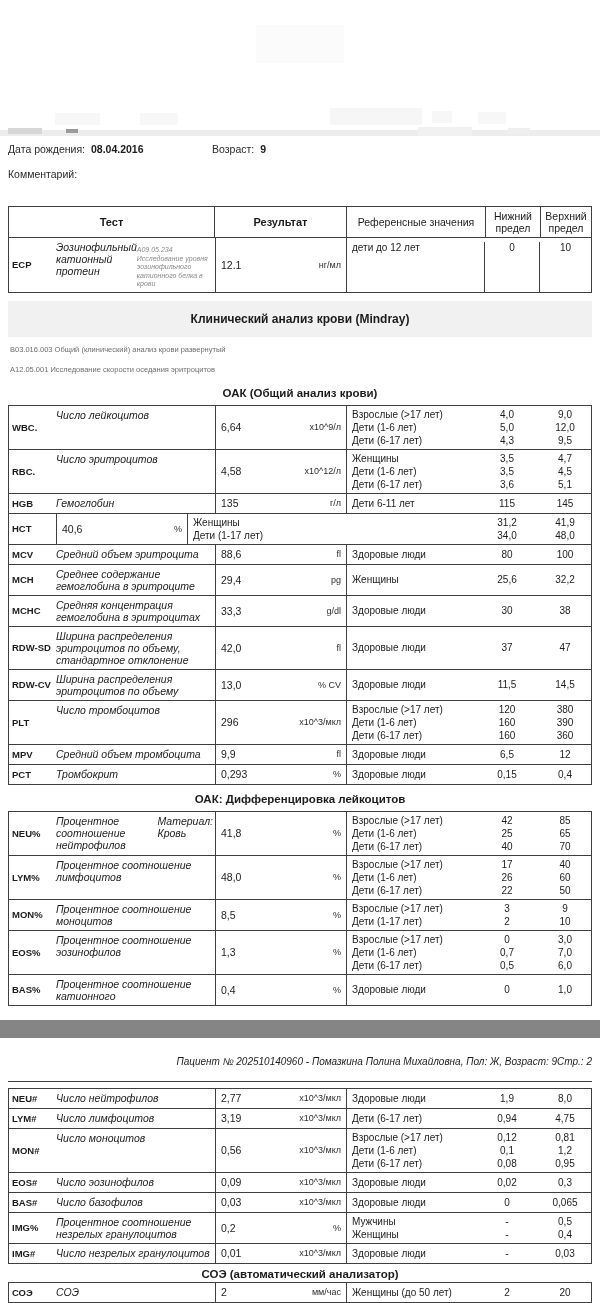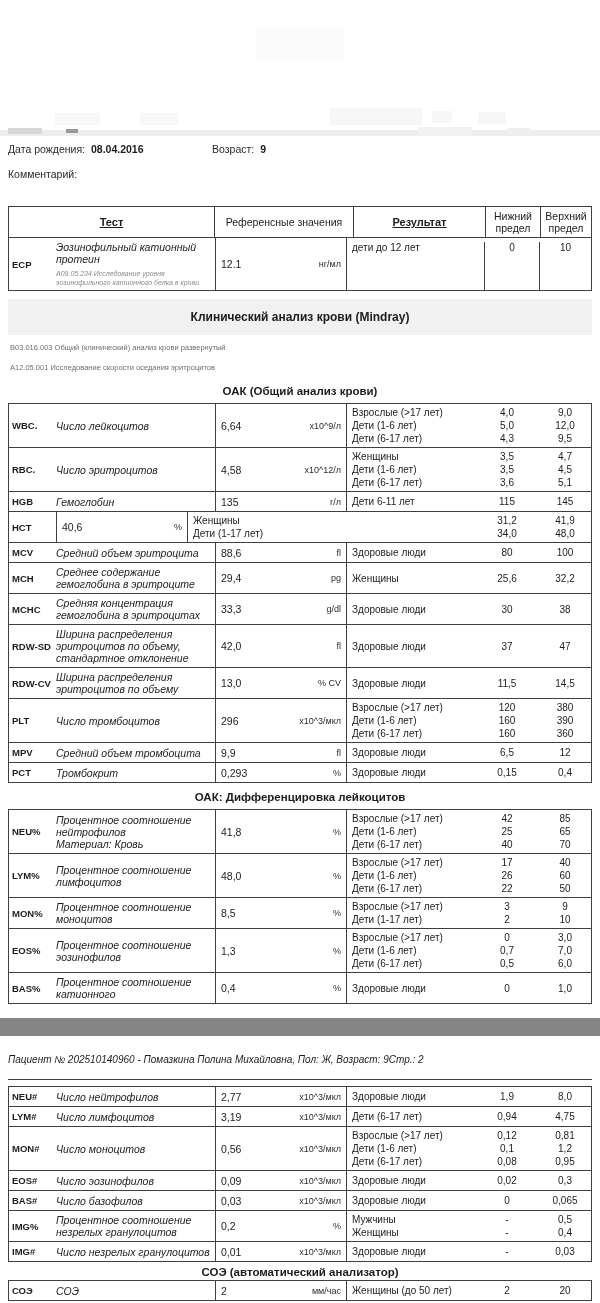--- a/index.html
+++ b/index.html
@@ -23,32 +23,32 @@
   .hl-dob{top:143px;}
   .hl-comment{top:168px;}
   .hlabel{color:#2a2a2a;}
   .hval{font-weight:bold;margin-left:6px;}
   .age{position:absolute;left:204px;top:0;}
   
   .tbl{margin:0 8px;border:1.5px solid #3f3f3f;}
   .thead{display:flex;border-bottom:1.5px solid #3f3f3f;}
   .th{box-sizing:border-box;display:flex;align-items:center;justify-content:center;
       text-align:center;font-size:10.5px;padding:2px;line-height:12px;min-height:30px;}
-  .th.b{font-weight:bold;font-size:11px;text-decoration:underline;}
+  .th.b{font-weight:bold;font-size:11px;}
   .w-test{width:206px;border-right:1px solid #3f3f3f;}
   .w-res{width:132px;border-right:1px solid #3f3f3f;}
   .w-ref{width:139px;border-right:1px solid #3f3f3f;}
   .w-lo{width:55px;border-right:1px solid #3f3f3f;}
   .w-hi{flex:1;}
   .trow{display:flex;border-top:1px solid #3f3f3f;min-height:19px;}
   .trow:first-child{border-top:none;}
   .c-code{box-sizing:border-box;width:47px;display:flex;align-items:center;
           font-weight:bold;font-size:9.5px;padding-left:3px;}
-  .c-name{box-sizing:border-box;width:159px;display:flex;flex-direction:column;
-          justify-content:center;font-style:italic;font-size:10.5px;line-height:12px;
+  .c-name{box-sizing:border-box;width:159px;display:flex;flex-direction:row;
+          justify-content:flex-start;font-style:italic;font-size:10.5px;line-height:12px;
           padding:3px 2px 3px 0;}
   .c-name .note{font-size:7px;line-height:8.5px;color:#8a8a8a;margin-top:5px;}
   .c-res{box-sizing:border-box;width:132px;border-left:1px solid #3f3f3f;
          border-right:1px solid #3f3f3f;display:flex;align-items:center;
          justify-content:space-between;padding:0 5px;}
   .c-res .val{font-weight:normal;font-size:10.5px;}
   .c-res .unit{font-size:9px;color:#2e2e2e;}
   .c-refs{flex:1;display:flex;flex-direction:column;justify-content:center;padding:2px 0;}
   .refline{display:flex;font-size:10px;line-height:13px;}
   .rg{flex:1;padding-left:5px;}
@@ -62,21 +62,21 @@
   .t-grid .rh{width:51px;}
   
   .secband{margin:8px 8px 0 8px;background:#f1f1f1;height:36px;display:flex;
            align-items:center;justify-content:center;font-weight:bold;font-size:12px;}
   .codelines{margin:8px 0 0 10px;}
   .codeline{font-size:7.5px;color:#6e6e6e;line-height:10px;margin-bottom:10px;}
   .subtitle{margin-top:2px;text-align:center;font-weight:bold;font-size:11.5px;height:16px;line-height:16px;}
   .mt4{margin-top:4px;} .mt6{margin-top:6px;}
   
   .pagebar{margin-top:14px;width:600px;height:18px;background:#858585;}
-  .patline{margin:18px 8px 0 8px;display:flex;justify-content:flex-start;
+  .patline{margin:18px 8px 0 8px;display:flex;justify-content:flex-end;
            font-style:italic;font-size:10px;border-bottom:1px solid #3f3f3f;
            padding-bottom:14px;}
   
   .footer{position:relative;margin-top:22px;height:120px;}
   .sig-svg{position:absolute;left:255px;top:-14px;}
   .stamp-svg{position:absolute;left:78px;top:-2px;}
 </style>
 </head>
 <body>
 
@@ -99,22 +99,22 @@
       <span class="age"><span class="hlabel">Возраст:</span><span class="hval">9</span></span>
     </div>
     <div class="hline hl-comment">
       <span class="hlabel">Комментарий:</span>
     </div>
   </div>
 
   <div class="tbl t-grid">
     <div class="thead">
       <div class="th b w-test">Тест</div>
+      <div class="th b w-res">Результат</div>
       <div class="th w-ref">Референсные значения</div>
-      <div class="th b w-res">Результат</div>
       <div class="th w-lo">Нижний предел</div>
       <div class="th w-hi">Верхний предел</div>
     </div>
     <div class="tbody">
         <div class="trow">
           <div class="c-code">ECP</div>
           <div class="c-name">
             <div class="nm">Эозинофильный катионный протеин</div>
             <div class="note">A09.05.234 Исследование уровня эозинофильного катионного белка в крови</div>
           </div>

